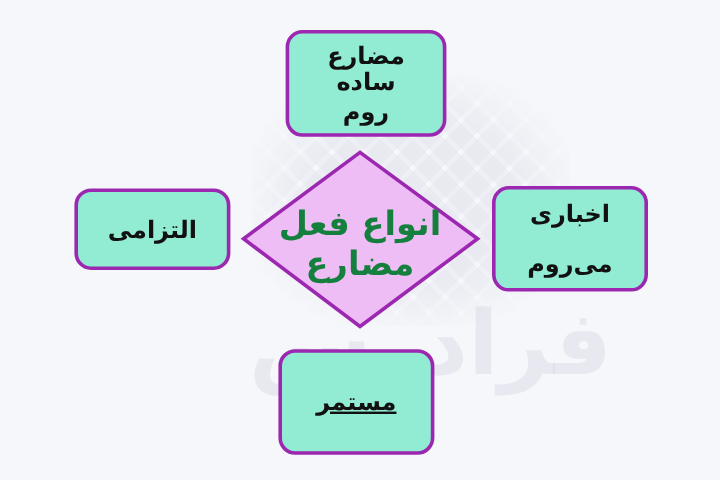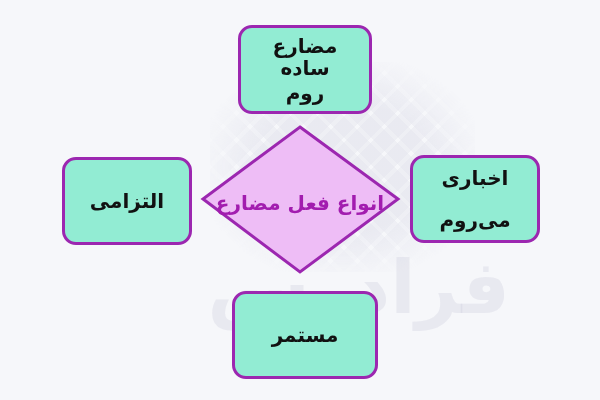--- a/index.html
+++ b/index.html
@@ -32,29 +32,29 @@
     border:3px solid #9c27b0;
     border-radius:14px;
     box-sizing:border-box;
     display:flex;flex-direction:column;justify-content:space-evenly;align-items:center;
     direction:rtl;text-align:center;
     color:#111;font-weight:bold;font-size:20px;line-height:1.1;
     padding:4px 6px;
   }
   .node-top   {left:238px;top:25px; width:134px;height:89px;}
   .node-right {left:410px;top:155px;width:130px;height:88px;gap:16px;}
-  .node-bottom{left:232px;top:291px;width:146px;height:88px;}
-  .node-left  {left:62px; top:157px;width:130px;height:88px;}
+  .node-bottom{left:232px;top:291px;width:130px;height:88px;text-decoration:underline;}
+  .node-left  {left:62px; top:157px;width:130px;height:68px;}
   .diamond-wrap{position:absolute;left:195px;top:119px;width:210px;height:160px;}
   .diamond-svg{position:absolute;left:0;top:0;width:210px;height:160px;}
   .diamond-label{
     position:absolute;left:0;top:0;width:210px;height:160px;
     display:flex;align-items:center;justify-content:center;
-    direction:rtl;text-align:right;
-    color:#a21caf;font-weight:bold;font-size:20px;
+    direction:rtl;text-align:center;
+    color:#15803d;font-weight:bold;font-size:28px;
     padding-top:8px;box-sizing:border-box;
   }
 </style>
 </head>
 <body>
 
 <div class="canvas">
 
   <div class="wm-grid"></div>
   <div class="wm-text">فرادرس</div>

